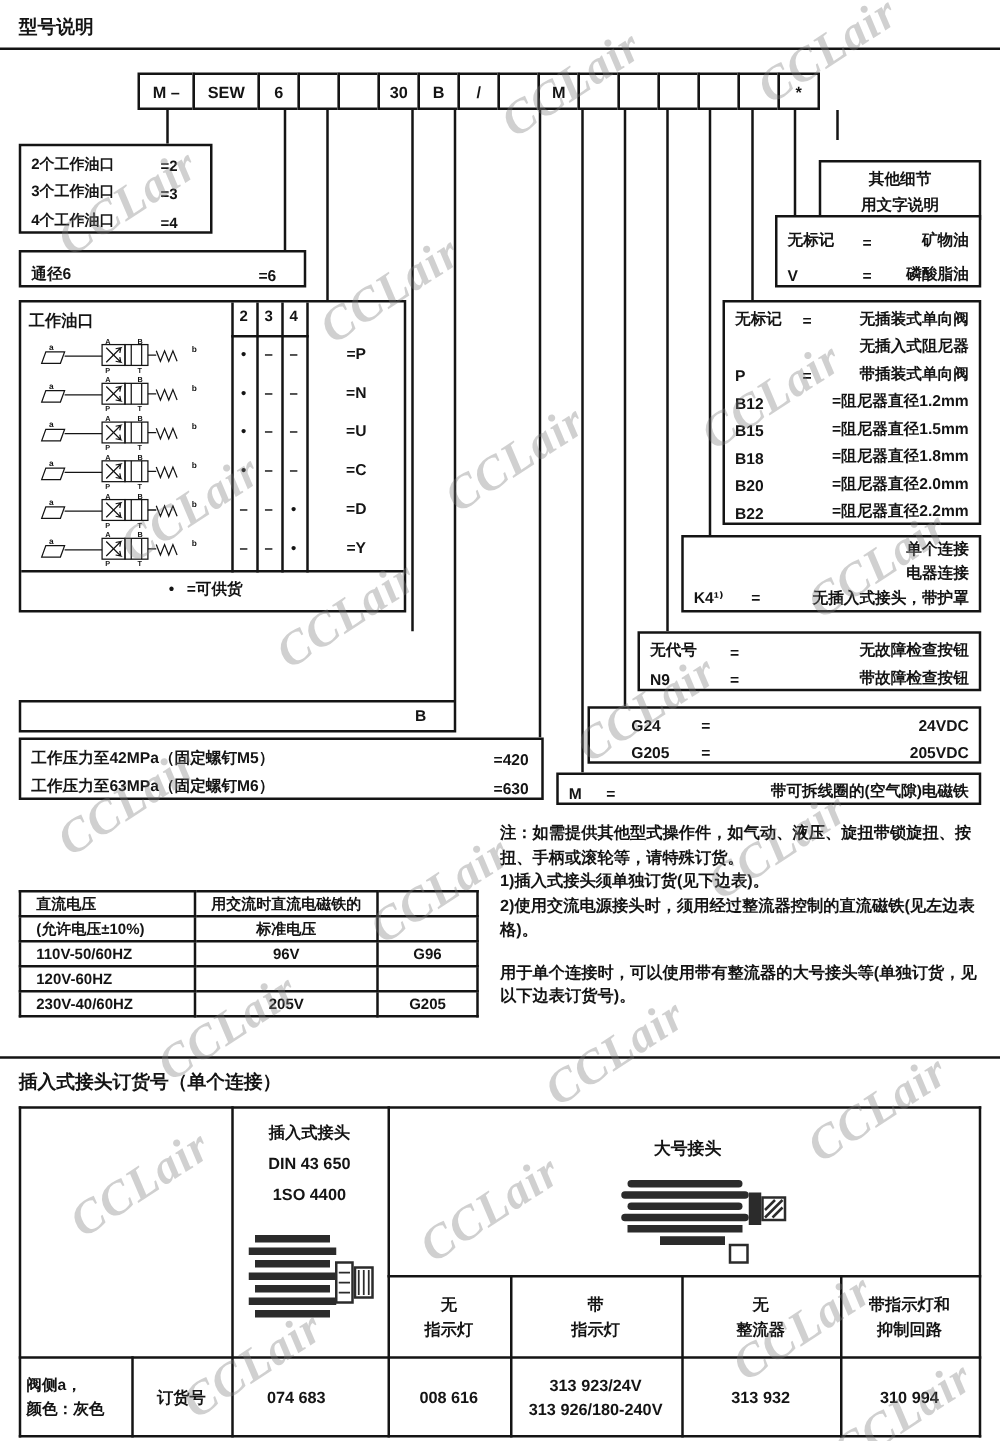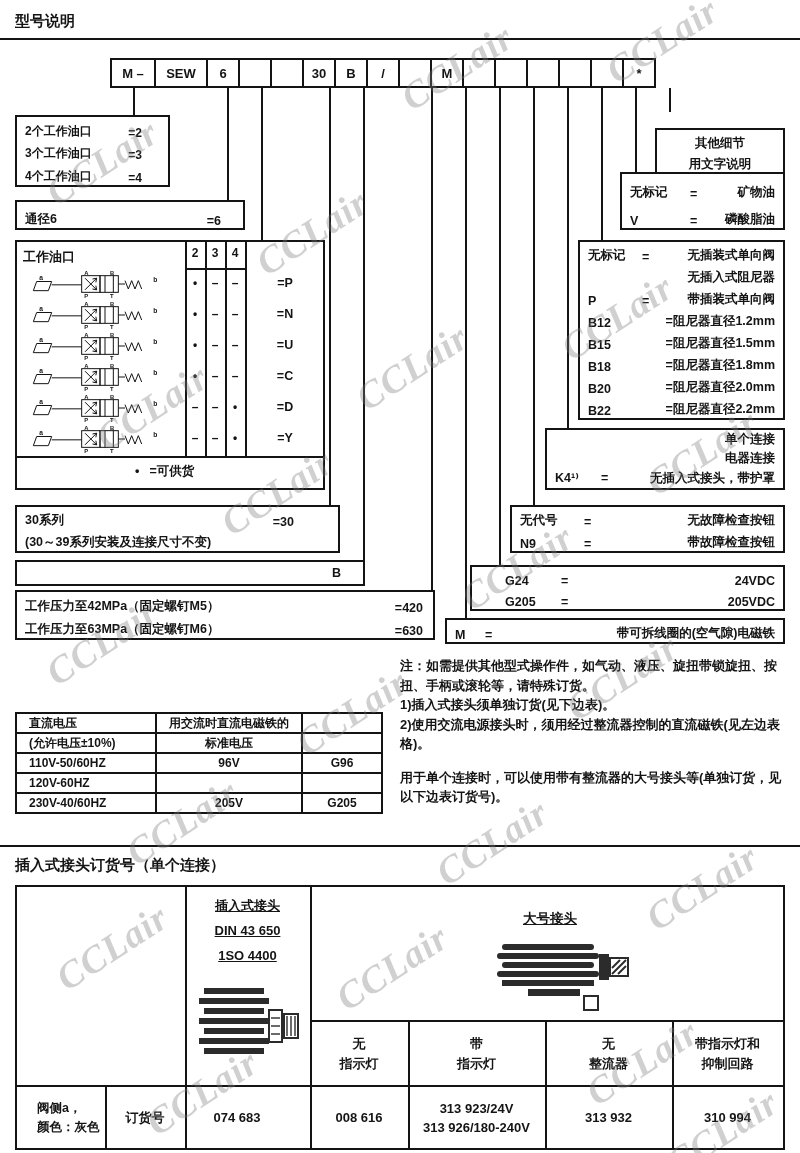--- a/index.html
+++ b/index.html
@@ -55,21 +55,21 @@
   .notes .gap { margin-top:14px; }
 
   
   .dct { position:absolute; left:15px; top:712px; border-collapse:collapse; font-size:12px; }
   .dct td { border:2px solid #141414; height:20px; padding:0 6px; }
   .dct .c1 { width:140px;padding-left:12px; } .dct .c2 { width:146px; text-align:center; } .dct .c3 { width:80px; text-align:center; }
 
   .section2-title { position:absolute; left:15px; top:856px; font-size:15px; font-weight:700; }
 
   
-  .ot-center { position:absolute; text-align:center; font-size:13px;text-decoration:underline; }
+  .ot-center { position:absolute; text-align:center; font-size:13px; }
   .oth { position:absolute; top:1022px; height:63px; display:flex; flex-direction:column;
          justify-content:center; text-align:center; font-size:13px; line-height:20px; }
   .otv { position:absolute; top:1087px; height:61px; display:flex; align-items:center; justify-content:center;
          text-align:center; font-size:13px; white-space:pre-line; line-height:19px; }
 
   
   .wm-layer { position:absolute; inset:0; pointer-events:none; z-index:9; }
   .wm { position:absolute; font-family:"Liberation Serif","DejaVu Serif",serif; font-style:italic;
         font-weight:700; font-size:38px; color:rgba(125,125,125,0.36); transform:rotate(-33deg);
         white-space:nowrap; letter-spacing:1px; }
@@ -302,29 +302,20 @@
       <span class="mk" style="left:168px">–</span>
       <span class="mk" style="left:188px">–</span>
       <span class="mk" style="left:208px">•</span>
       <span class="scode">=Y</span>
     </div>
 
     <div class="hl" style="left:0;top:214px;width:306px"></div>
     <div class="slegend"><span>•</span><span style="margin-left:10px">=可供货</span></div>
   </div>
 
-  <div class="box" style="left:15px;top:505px;width:325px;height:48px">
-    <div class="krow series-row">
-        <span class="kc">30系列</span>
-        <span class="kv">=30</span>
-      </div>
-    <div class="krow series-row">
-        <span class="kc">(30～39系列安装及连接尺寸不变)</span>
-      </div>
-  </div>
 
   <div class="box" style="left:15px;top:560px;width:350px;height:26px">
     <div class="rright" style="line-height:22px;padding-right:22px">B</div>
   </div>
 
   <div class="box" style="left:15px;top:590px;width:420px;height:50px">
     <div class="krow pressure-row">
         <span class="kc">工作压力至42MPa（固定螺钉M5）</span>
         <span class="kv">=420</span>
       </div>
@@ -550,21 +541,21 @@
     </div>
   <div class="oth" style="left:545px;width:127px">
       <div>无</div>
       <div>整流器</div>
     </div>
   <div class="oth" style="left:672px;width:111px">
       <div>带指示灯和</div>
       <div>抑制回路</div>
     </div>
 
-  <div class="otv" style="left:17px;width:86px;justify-content:flex-start;text-align:left;padding-left:20px;font-size:12.5px"><div><div>阀侧a，</div><div>颜色：灰色</div></div></div>
+  <div class="otv" style="left:17px;width:86px;justify-content:flex-start;text-align:left;padding-left:4px;font-size:12.5px"><div><div>阀侧a，</div><div>颜色：灰色</div></div></div>
   <div class="otv" style="left:105px;width:80px">订货号</div>
   <div class="otv" style="left:185px;width:104px">074 683</div>
   <div class="otv" style="left:310px;width:98px">008 616</div>
   <div class="otv" style="left:408px;width:137px">313 923/24V
 313 926/180-240V</div>
   <div class="otv" style="left:545px;width:127px">313 932</div>
   <div class="otv" style="left:672px;width:111px">310 994</div>
 
   <div class="wm-layer">
       <span class="wm" style="left: 395px; top: 45px;">CCLair</span>

